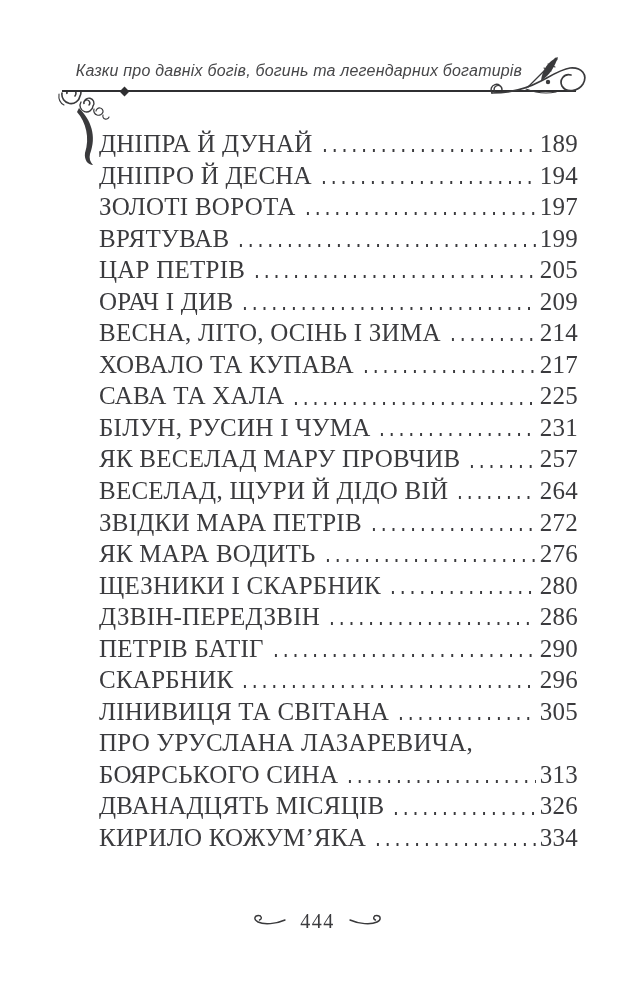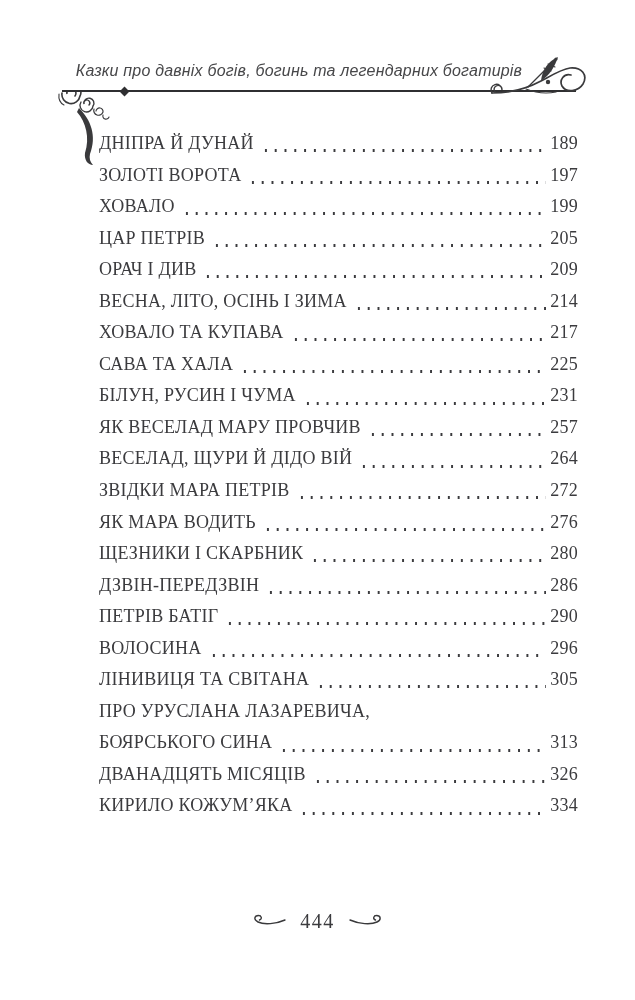--- a/index.html
+++ b/index.html
@@ -53,21 +53,21 @@
     position: absolute;
     top: 128px;
     left: 99px;
     width: 479px;
   }
   .toc-line {
     display: flex;
     align-items: baseline;
     height: 31.55px;
     line-height: 31.55px;
-    font-size: 18px;
+    font-size: 25px;
     letter-spacing: 0.25px;
     white-space: nowrap;
   }
   .toc-title { flex: 0 0 auto; }
   .toc-leader {
     flex: 1 1 auto;
     min-width: 10px;
     align-self: stretch;
     margin: 0 3px 0 7px;
     background-image: radial-gradient(circle 1.4px at 4.9px 8.7px, #3b3b3e 96%, rgba(0,0,0,0));
@@ -127,26 +127,31 @@
     <path class="ln" stroke-width="1.1" d="M2,2 q-1,8 5,11"></path>
   </svg>
 
   <div class="toc">
       <div class="toc-line">
       <span class="toc-title">ДНІПРА Й ДУНАЙ</span>
       <span class="toc-leader"></span>
       <span class="toc-page">189</span>
     </div>
       <div class="toc-line">
+      <span class="toc-title">ДНІПРО Й ДЕСНА</span>
+      <span class="toc-leader"></span>
+      <span class="toc-page">194</span>
+    </div>
+      <div class="toc-line">
       <span class="toc-title">ЗОЛОТІ ВОРОТА</span>
       <span class="toc-leader"></span>
       <span class="toc-page">197</span>
     </div>
       <div class="toc-line">
-      <span class="toc-title">ХОВАЛО</span>
+      <span class="toc-title">ВРЯТУВАВ</span>
       <span class="toc-leader"></span>
       <span class="toc-page">199</span>
     </div>
       <div class="toc-line">
       <span class="toc-title">ЦАР ПЕТРІВ</span>
       <span class="toc-leader"></span>
       <span class="toc-page">205</span>
     </div>
       <div class="toc-line">
       <span class="toc-title">ОРАЧ І ДИВ</span>
@@ -202,21 +207,21 @@
       <span class="toc-title">ДЗВІН-ПЕРЕДЗВІН</span>
       <span class="toc-leader"></span>
       <span class="toc-page">286</span>
     </div>
       <div class="toc-line">
       <span class="toc-title">ПЕТРІВ БАТІГ</span>
       <span class="toc-leader"></span>
       <span class="toc-page">290</span>
     </div>
       <div class="toc-line">
-      <span class="toc-title">ВОЛОСИНА</span>
+      <span class="toc-title">СКАРБНИК</span>
       <span class="toc-leader"></span>
       <span class="toc-page">296</span>
     </div>
       <div class="toc-line">
       <span class="toc-title">ЛІНИВИЦЯ ТА СВІТАНА</span>
       <span class="toc-leader"></span>
       <span class="toc-page">305</span>
     </div>
       <div class="toc-line">
       <span class="toc-title">ПРО УРУСЛАНА ЛАЗАРЕВИЧА,</span>

